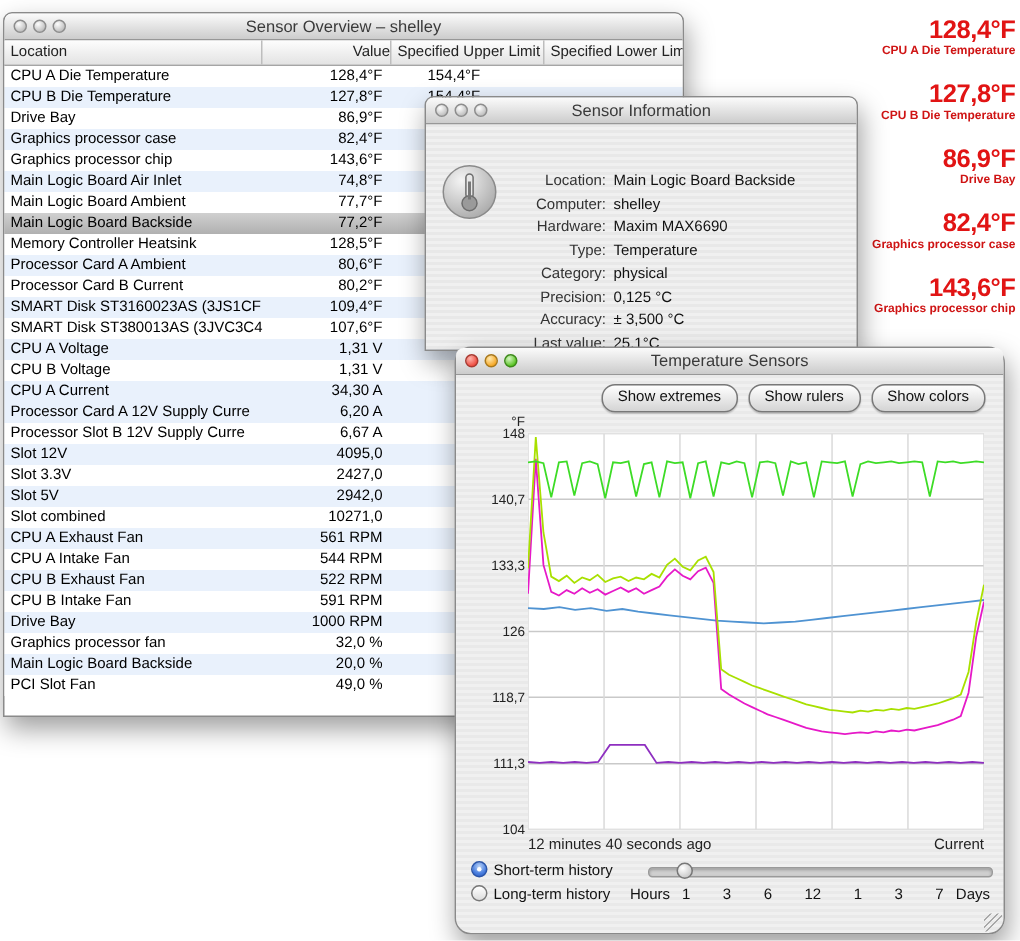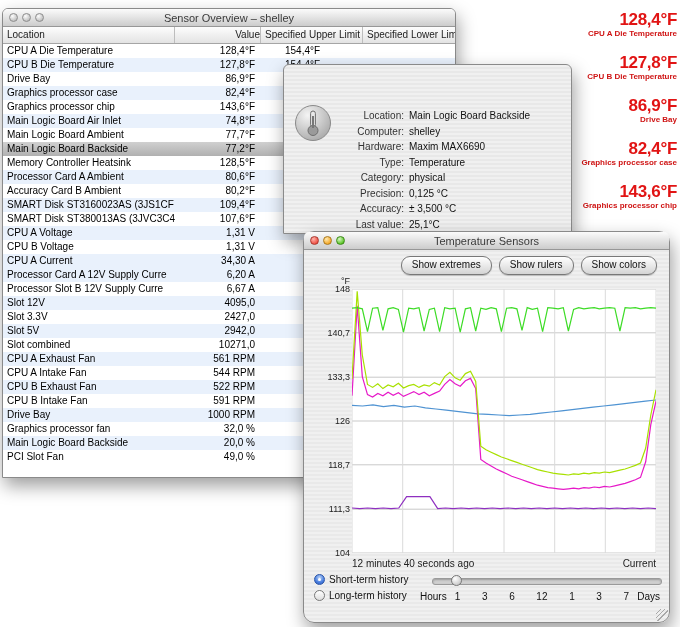--- a/index.html
+++ b/index.html
@@ -30,21 +30,21 @@
   .trow{display:flex;height:14px;line-height:14px;background:#fff;}
   .trow.alt{background:#e9f1fc;}
   .trow.sel{background:linear-gradient(#d0d0d0,#b0b0b0);}
   .tcell{box-sizing:border-box;overflow:hidden;white-space:nowrap;padding-left:4px;}
   .tcell.c-value{text-align:right;padding-right:6px;padding-left:0;}
   .tcell.c-upper{padding-left:24px;}
 
   
   .info{left:283px;top:64px;width:287px;height:168px;z-index:2;
         background:repeating-linear-gradient(180deg,#f0f0f0 0 2px,#e8e8e8 2px 4px);}
-  .info-body{position:relative;padding:30px 8px 8px 8px;margin-top:13px;}
+  .info-body{position:relative;padding:30px 8px 8px 8px;}
   .sensor-icon{position:absolute;left:10px;top:26px;width:38px;height:38px;}
   .fields{margin-left:46px;font-size:10px;color:#111;}
   .frow{display:flex;line-height:15.5px;}
   .flabel{width:66px;text-align:right;margin-right:5px;color:#333;flex:none;}
   .fvalue{white-space:nowrap;}
 
   
   .temp{left:303px;top:231px;width:365px;height:390px;z-index:3;
         background:repeating-linear-gradient(180deg,#f0f0f0 0 2px,#e9e9e9 2px 4px);border-radius:11px;}
   .btnrow{position:absolute;top:24px;right:12px;display:flex;gap:7px;}
@@ -179,21 +179,21 @@
         <div class="tcell c-upper"></div>
         <div class="tcell c-lower"></div>
       </div>
       <div class="trow alt">
         <div class="tcell c-location">Processor Card A Ambient</div>
         <div class="tcell c-value">80,6°F</div>
         <div class="tcell c-upper"></div>
         <div class="tcell c-lower"></div>
       </div>
       <div class="trow">
-        <div class="tcell c-location">Accuracy Card B Ambient</div>
+        <div class="tcell c-location">Processor Card B Current</div>
         <div class="tcell c-value">80,2°F</div>
         <div class="tcell c-upper"></div>
         <div class="tcell c-lower"></div>
       </div>
       <div class="trow alt">
         <div class="tcell c-location">SMART Disk ST3160023AS (3JS1CF</div>
         <div class="tcell c-value">109,4°F</div>
         <div class="tcell c-upper"></div>
         <div class="tcell c-lower"></div>
       </div>
@@ -302,20 +302,28 @@
       <div class="trow">
         <div class="tcell c-location">PCI Slot Fan</div>
         <div class="tcell c-value">49,0 %</div>
         <div class="tcell c-upper"></div>
         <div class="tcell c-lower"></div>
       </div>
     </div>
 </div>
 
 <div class="window info">
+  <div class="titlebar">
+    <span class="lights">
+      <span class="light"></span>
+      <span class="light"></span>
+      <span class="light"></span>
+    </span>
+    <span class="title">Sensor Information</span>
+  </div>
   <div class="info-body">
     <span class="sensor-icon">
       <svg viewBox="0 0 38 38" width="38" height="38">
         <defs>
           <radialGradient id="icg" cx="35%" cy="28%" r="80%">
             <stop offset="0" stop-color="#f4f4f4"></stop>
               <stop offset="1" stop-color="#a8a8a8"></stop>
           </radialGradient>
         </defs>
         <circle cx="19" cy="19" r="17.5" fill="url(#icg)" stroke="#8a8a8a"></circle>

